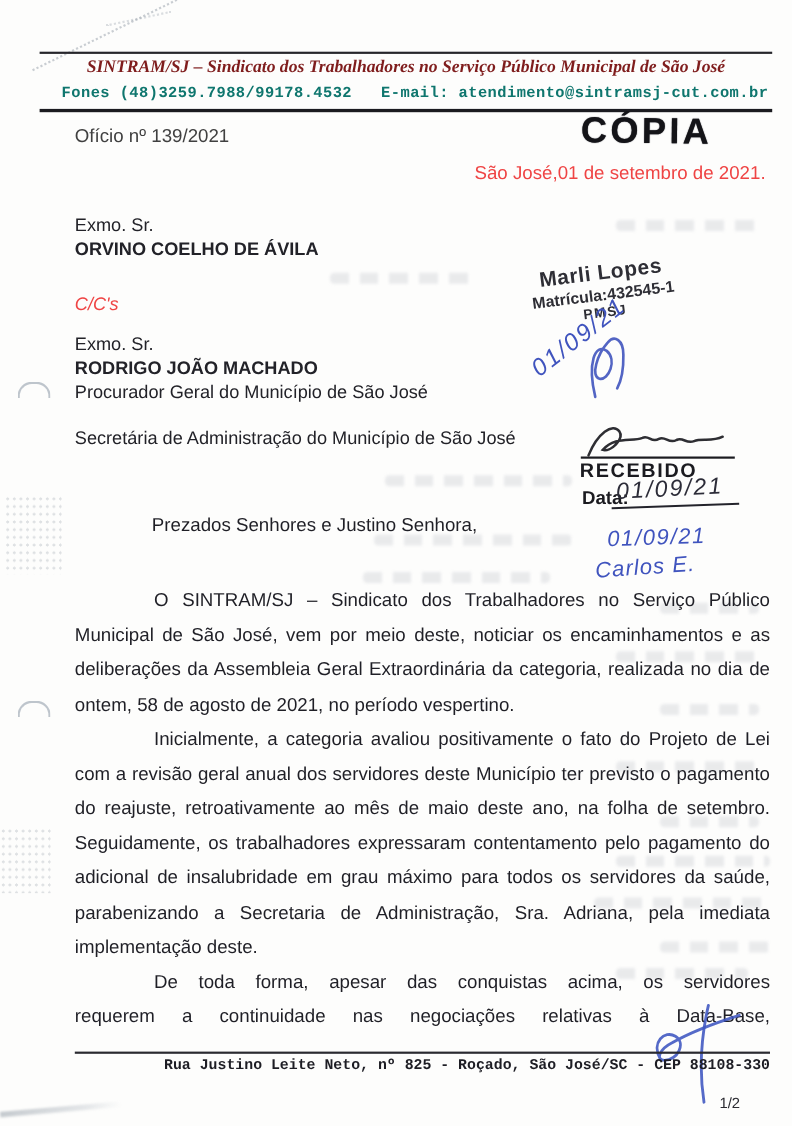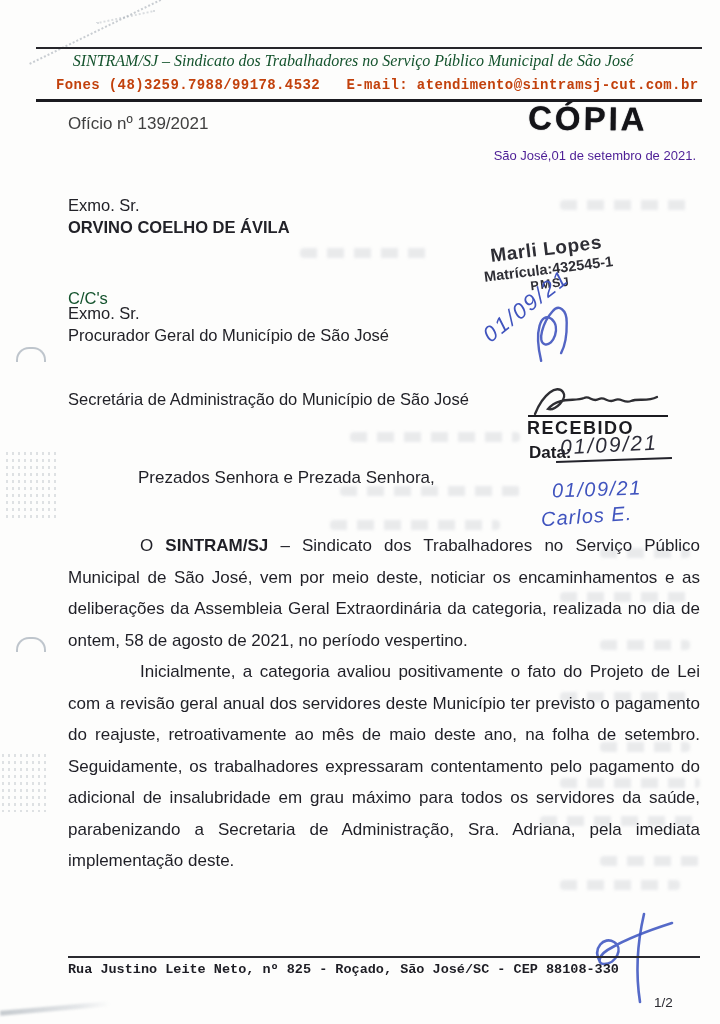--- a/index.html
+++ b/index.html
@@ -4,42 +4,42 @@
 <style>
   html,body{margin:0;padding:0;}
   body{background:#e9e9e9;font-family:"Liberation Sans",sans-serif;}
   .page{
     position:relative;width:720px;height:1024px;margin:0 auto;
     background:#fdfdfc;overflow:hidden;color:#1d1d21;
   }
   
   .rule-top{position:absolute;left:36px;top:47px;width:666px;height:2px;background:#26262b;}
   .org-title{
-    position:absolute;left:20px;top:52px;width:666px;text-align:center;
-    font-family:"Liberation Serif",serif;font-weight:normal;font-style:italic;
-    font-size:16px;color:#14532d;white-space:nowrap;
+    position:absolute;left:36px;top:52px;width:666px;text-align:center;
+    font-family:"Liberation Serif",serif;font-weight:bold;font-style:italic;
+    font-size:16px;color:#7f1d1d;white-space:nowrap;
   }
   .contact-line{
     position:absolute;left:56px;top:77px;white-space:pre;
     font-family:"Liberation Mono","DejaVu Sans Mono",monospace;
-    font-weight:bold;font-size:14px;letter-spacing:.4px;color:#c2410c;
+    font-weight:bold;font-size:14px;letter-spacing:.4px;color:#0f766e;
   }
   .rule-bottom{position:absolute;left:36px;top:99px;width:666px;height:3px;background:#1b1b20;}
   
   .oficio-number{position:absolute;left:68px;top:114px;font-size:17px;color:#404040;}
   .copia-stamp{
     position:absolute;left:528px;top:100px;font-size:33px;font-weight:bold;
     letter-spacing:3px;color:#141418;transform:rotate(.6deg);
     text-shadow:0 0 1px #33333a;
   }
-  .date-line{position:absolute;right:24px;top:148px;font-size:13px;color:#4c1d95;}
+  .date-line{position:absolute;right:24px;top:148px;font-size:17px;color:#ef4444;}
   
   .recipient{position:absolute;left:68px;font-size:16.5px;line-height:22px;color:#222228;}
   .recipient .r-name{font-weight:bold;}
-  .cc-label{position:absolute;left:68px;top:289px;font-size:16.5px;color:#14532d;}
+  .cc-label{position:absolute;left:68px;top:268px;font-size:16.5px;color:#ef4444;font-style:italic;}
   
   .marli-stamp{
     position:absolute;left:458px;top:238px;width:180px;text-align:center;
     transform:rotate(-7deg);color:#2e2e35;
   }
   .marli-stamp .m-name{font-size:19px;font-weight:bold;letter-spacing:.6px;}
   .marli-stamp .m-mat{font-size:14.5px;font-weight:bold;margin-top:1px;}
   .marli-stamp .m-org{font-size:12.5px;font-weight:bold;letter-spacing:1.5px;margin-top:0px;}
   .marli-blue-date{
     position:absolute;left:494px;top:322px;font-size:22px;font-style:italic;
@@ -66,25 +66,25 @@
   }
   .blue-note-name{
     position:absolute;left:541px;top:505px;font-size:20px;font-style:italic;
     color:#4054be;letter-spacing:1px;transform:rotate(-4deg);white-space:nowrap;
   }
   
   .letter-body{position:absolute;left:68px;top:467px;width:632px;font-size:17px;line-height:31.5px;color:#1f1f26;}
   .greeting{margin:0 0 41px 70px;line-height:22px;}
   .letter-body p{margin:0;text-align:justify;text-indent:72px;}
   .letter-body .p-last{word-spacing:5px;text-align-last:justify;}
-  .org-bold{font-weight:bold;}
+  .org-bold{font-weight:normal;}
   
   .footer-rule{position:absolute;left:68px;top:956px;width:632px;height:2px;background:#2a2a30;}
   .footer-address{
-    position:absolute;left:68px;top:962px;width:632px;text-align:left;white-space:pre;
+    position:absolute;left:68px;top:962px;width:632px;text-align:right;white-space:pre;
     font-family:"Liberation Mono","DejaVu Sans Mono",monospace;
     font-weight:bold;font-size:13.5px;color:#1d1d24;
   }
   .page-number{position:absolute;left:654px;top:995px;font-size:13.5px;color:#2a2a30;}
   .footer-paraph{position:absolute;left:588px;top:910px;}
   
   .punch-arc{
     position:absolute;left:16px;width:26px;height:13px;border:2px solid #aab3bd;border-bottom:none;
     border-radius:13px 13px 0 0;opacity:.75;
   }
@@ -140,20 +140,21 @@
 
   <div class="recipient" style="top:194px">
     <div>Exmo. Sr.</div>
     <div class="r-name">ORVINO COELHO DE ÁVILA</div>
   </div>
 
   <div class="cc-label">C/C's</div>
 
   <div class="recipient" style="top:302px">
     <div>Exmo. Sr.</div>
+    <div class="r-name">RODRIGO JOÃO MACHADO</div>
     <div>Procurador Geral do Município de São José</div>
   </div>
 
   <div class="recipient" style="top:388px">
     <div>Secretária de Administração do Município de São José</div>
   </div>
 
   <div class="marli-stamp">
     <div class="m-name">Marli Lopes</div>
     <div class="m-mat">Matrícula:432545-1</div>
@@ -174,23 +175,24 @@
   <div class="recebido-line"></div>
   <div class="recebido-label">RECEBIDO</div>
   <div class="recebido-data-label">Data:</div>
   <div class="recebido-hand-date">01/09/21</div>
   <div class="recebido-underline"></div>
 
   <div class="blue-note-date">01/09/21</div>
   <div class="blue-note-name">Carlos E.</div>
 
   <div class="letter-body">
-    <div class="greeting">Prezados Senhora e Prezada Senhora,</div>
+    <div class="greeting">Prezados Senhores e Justino Senhora,</div>
     <p><span>O </span><span class="org-bold">SINTRAM/SJ</span><span> – Sindicato dos Trabalhadores no Serviço Público Municipal de São José, vem por meio deste, noticiar os encaminhamentos e as deliberações da Assembleia Geral Extraordinária da categoria, realizada no dia de ontem, 58 de agosto de 2021, no período vespertino.</span></p>
     <p>Inicialmente, a categoria avaliou positivamente o fato do Projeto de Lei com a revisão geral anual dos servidores deste Município ter previsto o pagamento do reajuste, retroativamente ao mês de maio deste ano, na folha de setembro. Seguidamente, os trabalhadores expressaram contentamento pelo pagamento do adicional de insalubridade em grau máximo para todos os servidores da saúde, parabenizando a Secretaria de Administração, Sra. Adriana, pela imediata implementação deste.</p>
+    <p class="p-last">De toda forma, apesar das conquistas acima, os servidores requerem a continuidade nas negociações relativas à Data-Base,</p>
   </div>
 
   <div class="footer-paraph">
     <svg width="90" height="95" viewBox="0 0 90 95">
       <path d="M12,52 C4,38 16,26 26,32 C36,38 28,54 16,54 C8,54 11,44 23,38 C42,27 62,20 84,13" fill="none" stroke="#3d55c0" stroke-width="2.6" stroke-linecap="round" opacity=".88"></path>
       <path d="M56,4 C50,30 47,60 52,92" fill="none" stroke="#3d55c0" stroke-width="2.6" stroke-linecap="round" opacity=".88"></path>
     </svg>
   </div>
   <div class="footer-rule"></div>
   <div class="footer-address">Rua Justino Leite Neto, nº 825 - Roçado, São José/SC - CEP 88108-330</div>

